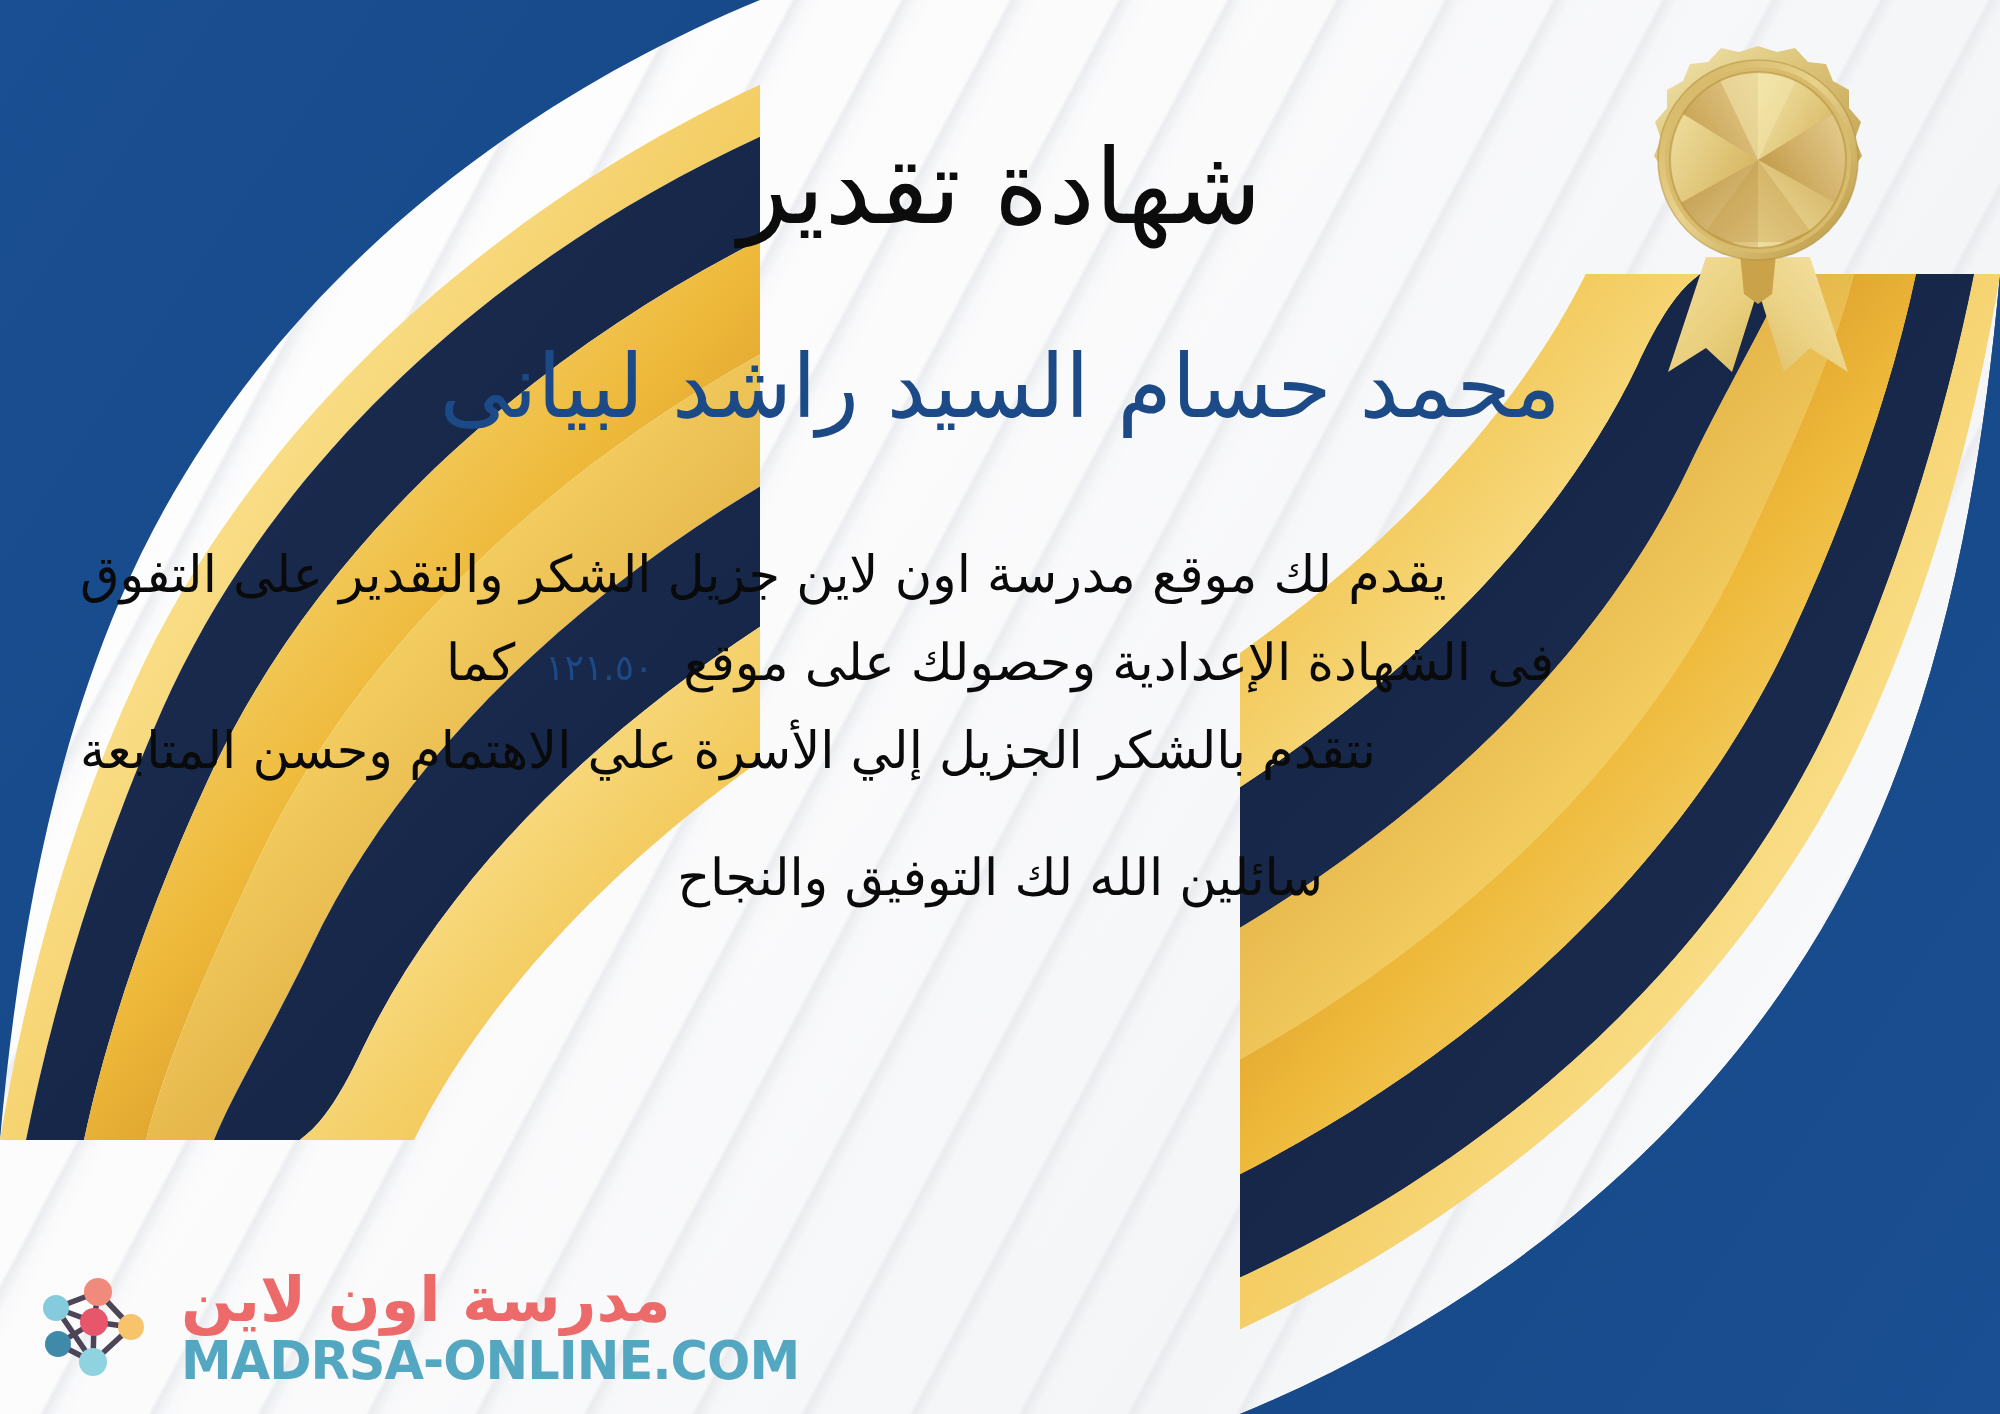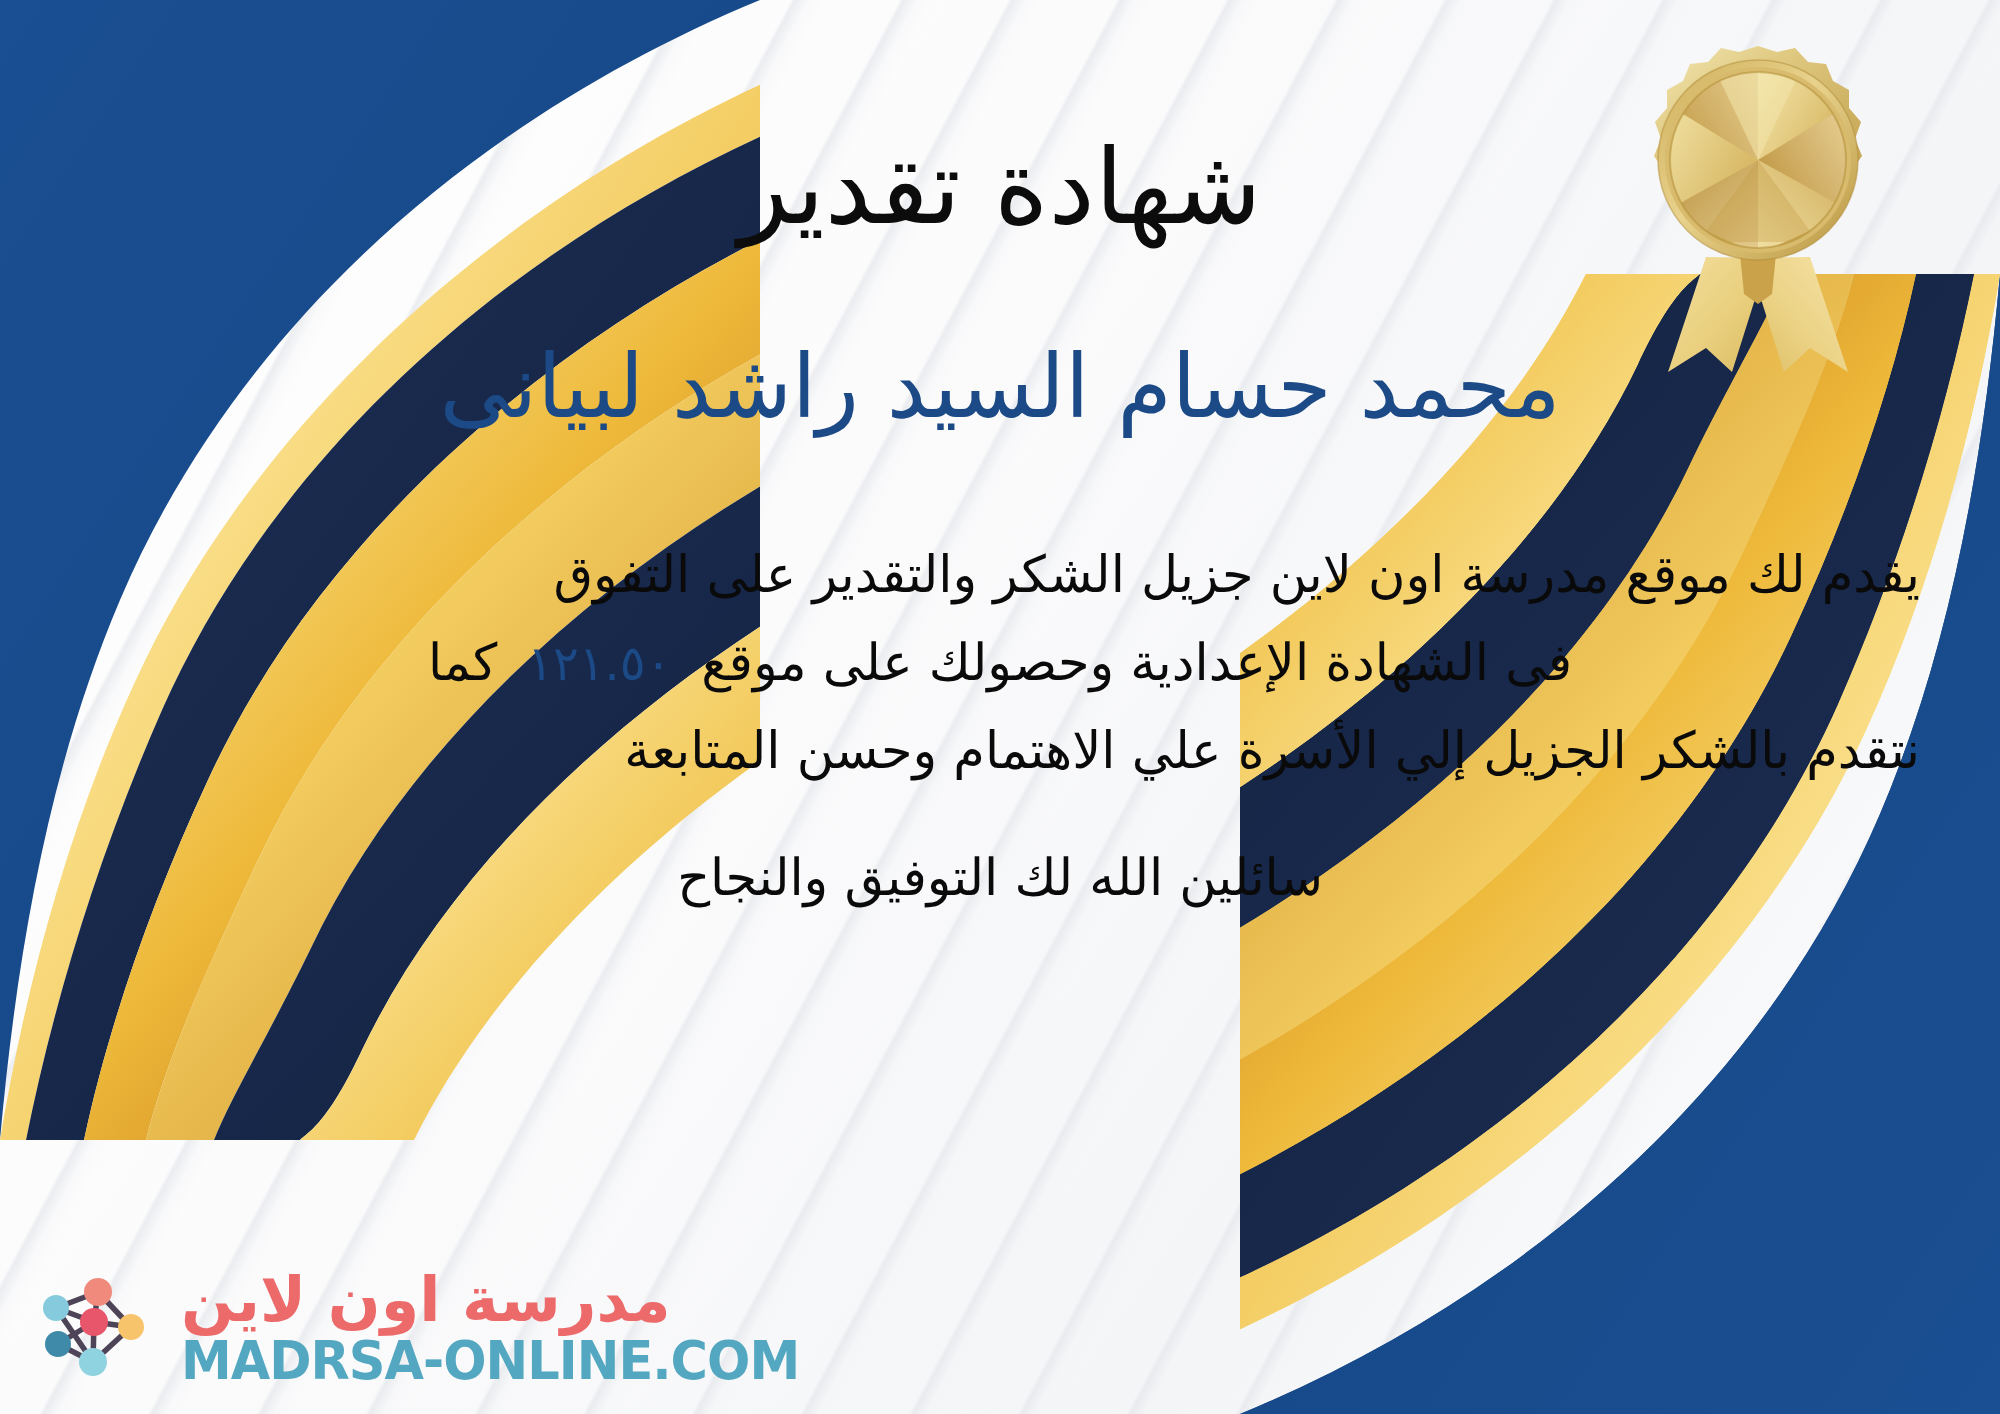--- a/index.html
+++ b/index.html
@@ -56,21 +56,21 @@
     z-index:4;
   }
 
   
   #content {
     position:absolute; inset:0;
     z-index:5;
     display:flex;
     flex-direction:column;
     align-items:center;
-    text-align:right;
+    text-align:left;
   }
 
   #cert-title {
     margin-top:128px;
     font-size:104px;
     font-weight:400;
     color:#0c0c0c;
     letter-spacing:1px;
     line-height:1.15;
     direction:rtl;
@@ -105,21 +105,21 @@
     justify-content:center;
     align-items:baseline;
     gap:0;
     direction:rtl;
     white-space:nowrap;
   }
   #line-2 .seg { white-space:pre; }
   #grade-value {
     color:#1c4a86;
     font-weight:400;
-    font-size:48px;
+    font-size:36px;
     padding:0 30px;
     direction:ltr;
     unicode-bidi:isolate;
   }
 
   #closing-line {
     margin-top:54px;
     direction:rtl;
     color:#0a0a0a;
     font-size:51px;

